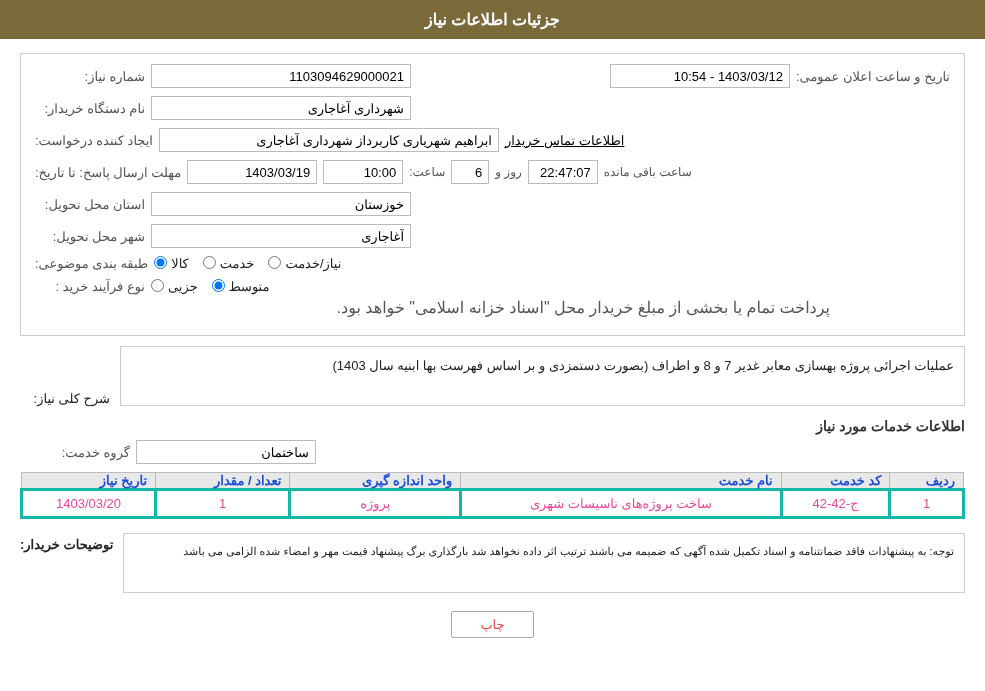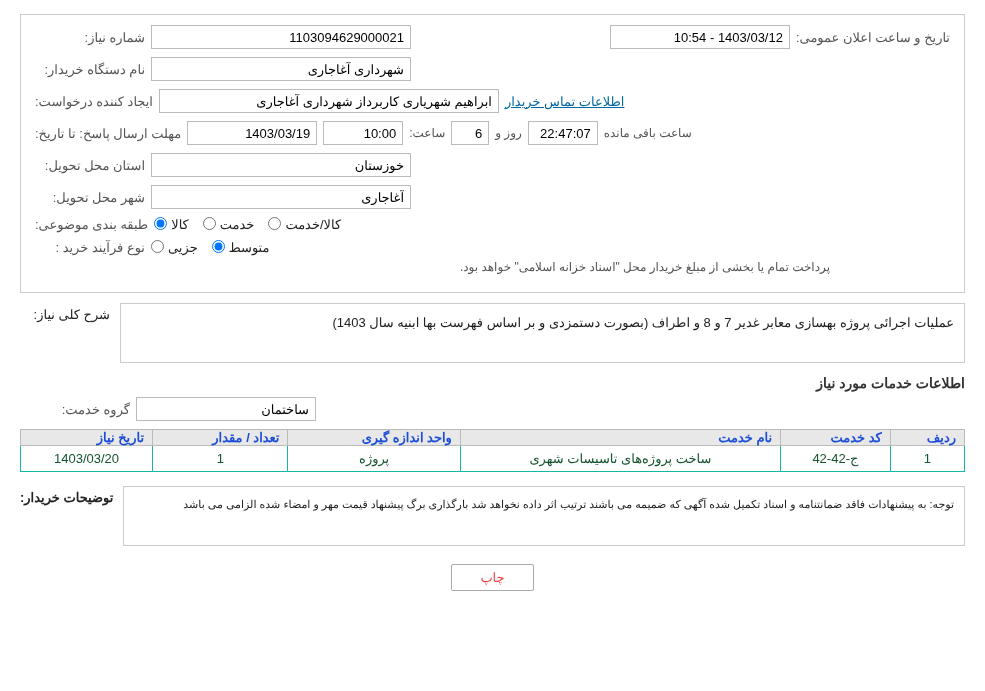--- a/index.html
+++ b/index.html
@@ -35,21 +35,21 @@
       margin-bottom: 10px;
     }
     .label {
       color: #555;
       white-space: nowrap;
       font-size: 13px;
       min-width: 110px;
       text-align: right;
     }
     .label-blue {
-      color: #0369a1;
+      color: #000000;
       text-decoration: underline;
       cursor: pointer;
       white-space: nowrap;
       font-size: 13px;
     }
     .input-box {
       border: 1px solid #bbb;
       background: #fff;
       padding: 3px 6px;
       font-size: 13px;
@@ -75,21 +75,21 @@
       gap: 14px;
       direction: rtl;
     }
     .radio-item {
       display: flex;
       align-items: flex-start;
       gap: 4px;
       font-size: 13px;
     }
     .process-note {
-      font-size: 12px;
+      font-size: 16px;
       color: #555;
       margin-top: 2px;
       text-align: right;
     }
     .description-box {
       border: 1px solid #ccc;
       padding: 8px 10px;
       background: #fff;
       min-height: 60px;
       font-size: 13px;
@@ -106,24 +106,24 @@
     }
     .services-table th {
       background: #e8e8e8;
       border: 1px solid #bbb;
       padding: 0 8px;
       text-align: right;
       font-weight: bold;
       color: #1d4ed8;
     }
     .services-table td {
-      border: 1px solid #14b8a6;
+      border: 3px solid #14b8a6;
       padding: 5px 8px;
       text-align: center;
-      color: #14532d;
+      color: #ec4899;
     }
     .services-table tr:nth-child(even) td { background: #f9f9f9; }
     .buyer-notes {
       display: flex;
       align-items: flex-start;
       gap: 10px;
       margin-top: 8px;
     }
     .notes-label {
       font-weight: bold;
@@ -200,20 +200,23 @@
       gap: 6px;
       direction: rtl;
       margin-bottom: 8px;
       justify-content: flex-end;
     }
   </style>
 </head>
 <body>
 
 <div class="page-wrapper">
+  <div class="header-bar">
+    <span>جزئیات اطلاعات نیاز</span>
+  </div>
 
   <div class="content-area">
     <div class="form-section">
 
       <div class="double-row">
         <div class="right-part">
           <span class="label">تاریخ و ساعت اعلان عمومی:</span>
           <input class="input-box input-md" type="text" value="1403/03/12 - 10:54" style="">
         </div>
         <div class="left-part">
@@ -250,21 +253,21 @@
       </div>
 
       <div class="row-flex-end">
         <input class="input-box input-lg" type="text" value="آغاجاری" style="">
         <span class="label">شهر محل تحویل:</span>
       </div>
 
       <div class="row-flex-end">
         <div class="radio-group">
           <label class="radio-item">
-            <span>کالا/خدمت</span>
+            <span>نیاز/خدمت</span>
             <input type="radio" name="category" style="">
           </label>
           <label class="radio-item">
             <span>خدمت</span>
             <input type="radio" name="category" style="">
           </label>
           <label class="radio-item">
             <span>کالا</span>
             <input type="radio" name="category" checked="" style="">
           </label>
@@ -286,21 +289,21 @@
           </div>
           <span class="label">نوع فرآیند خرید :</span>
         </div>
         <div style="text-align:right;padding-right:120px;">
           <span class="process-note">پرداخت تمام یا بخشی از مبلغ خریدار محل "اسناد خزانه اسلامی" خواهد بود.</span>
         </div>
       </div>
 
     </div>
 
-    <div style="display:flex;align-items:flex-start;gap:10px;margin-bottom:10px;direction:rtl;">
+    <div style="display:flex;align-items:flex-end;gap:10px;margin-bottom:10px;direction:rtl;">
       <div class="description-box">
         <span>عملیات اجرائی پروژه بهسازی معابر غدیر 7 و 8 و اطراف (بصورت دستمزدی و بر اساس فهرست بها ابنیه سال 1403)</span>
       </div>
       <span style="font-weight:normal;font-size:13px;white-space:nowrap;min-width:90px;text-align:right;padding-top:4px;">شرح کلی نیاز:</span>
     </div>
 
     <div class="section-title">اطلاعات خدمات مورد نیاز</div>
 
     <div class="row-flex-end" style="margin-bottom:8px;">
       <input class="input-box input-md" type="text" value="ساختمان" style="">

